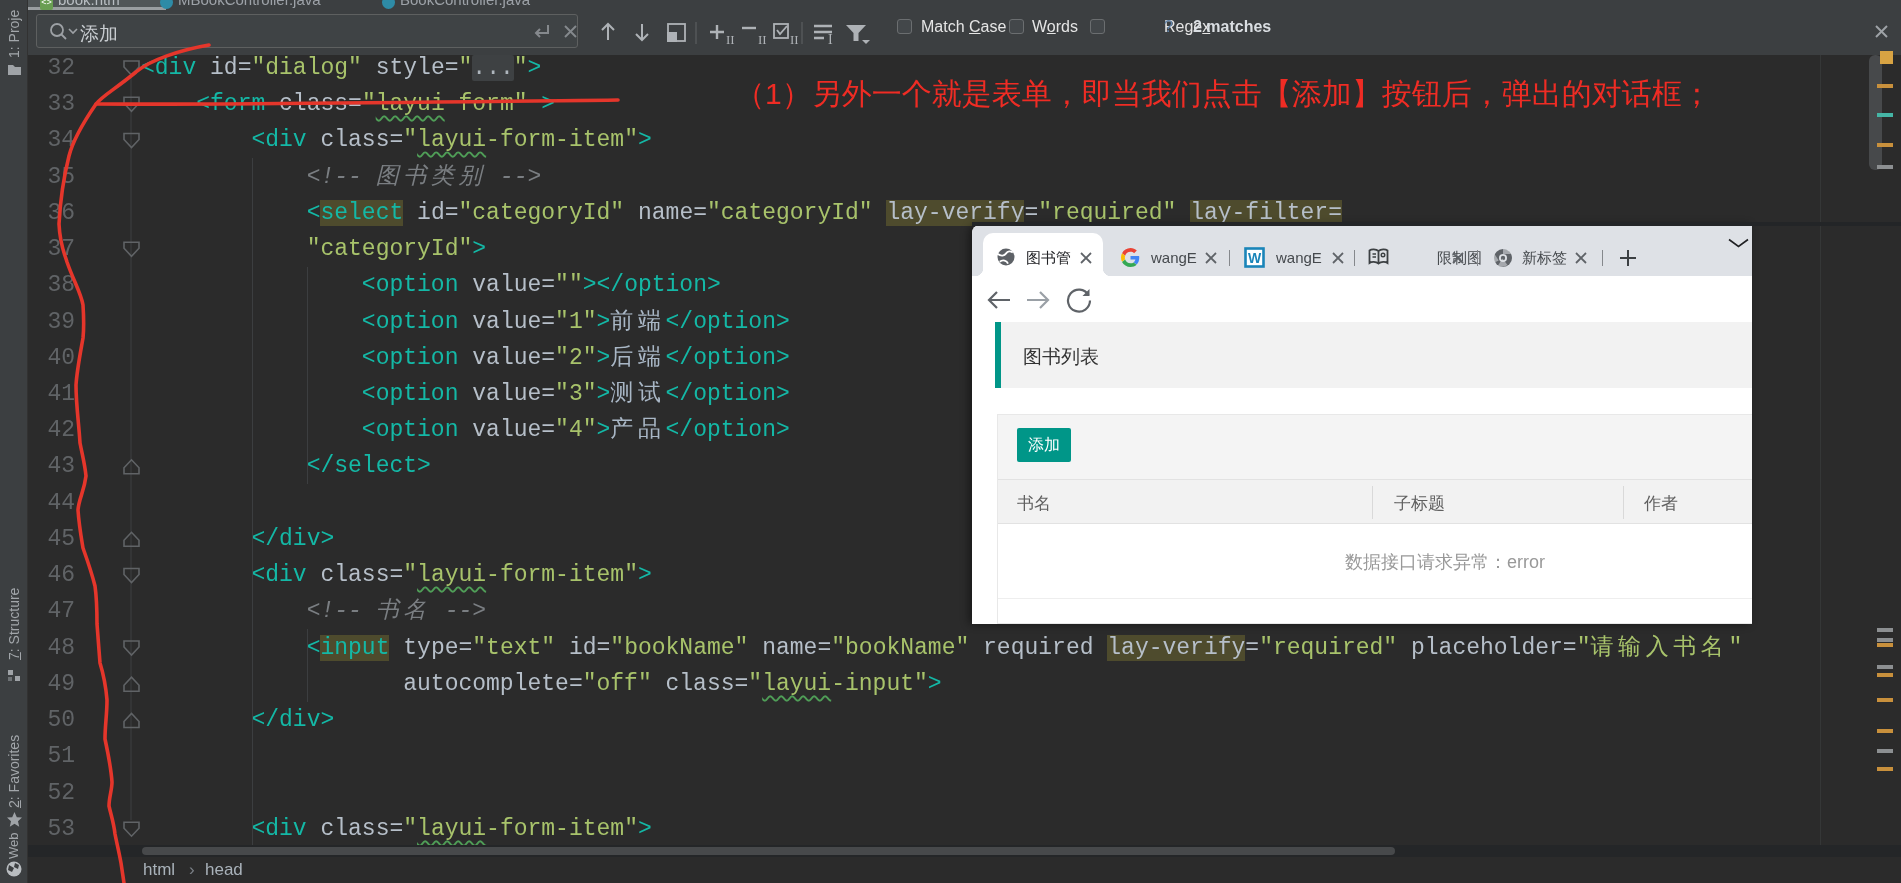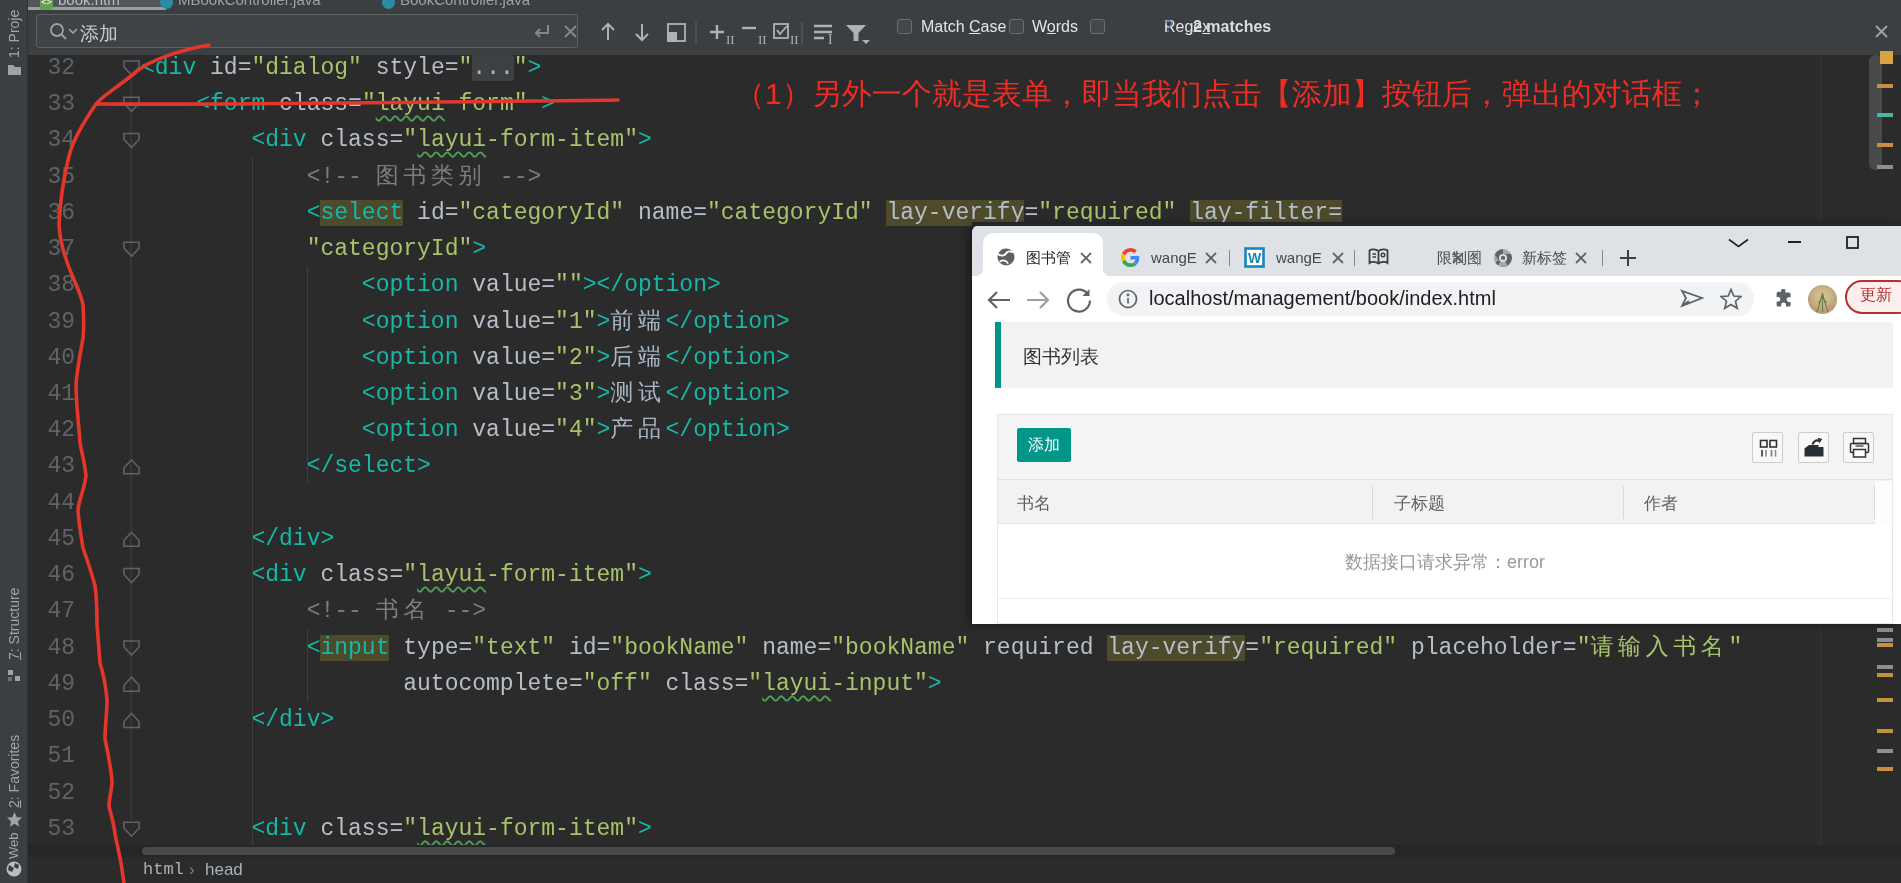--- a/index.html
+++ b/index.html
@@ -27,40 +27,40 @@
   .chk { position:absolute; top:9px; width:15px; height:15px; border:1px solid #6b6e70; border-radius:3px; background:#43474a; }
   .clabel { position:absolute; top:8px; color:#e5e5e5; font-size:16px; }
 
   
   #gutter { left:0; top:49.9px; width:75px; text-align:right; color:#606366;
     font:23px/36.24px "Liberation Mono", monospace; }
   #code { left:141px; top:49.9px; font:23px/36.24px "Liberation Mono", monospace; color:#a9b7c6; }
   #code .t { color:#14b8a6; }   
   #code .a { color:#b6bfc9; }   
   #code .v { color:#a8c36b; }   
-  #code .c { color:#7a7e82; }   
+  #code .c { color:#7a7e82;font-style:italic; }   
   #code .hl { background:#4e4b2d; }
   #code .fold { background:#3e4143; color:#aeb6bd; border-radius:2px; }
   #code .sq { text-decoration:underline wavy #4f9e57 2px; text-underline-offset:5px; }
   .cjk2 { letter-spacing:4.6px; }
   .guide { position:absolute; width:1px; background:#3c3e40; }
 
   
   #anno { left:735px; top:74px; color:#ef2c24; font-size:30px; white-space:nowrap; font-weight:500; }
 
   
   .mark { position:absolute; width:16px; height:4px; }
 
   
   #hscroll { left:28px; top:845px; width:1873px; height:12px; background:#242628; }
   #hthumb { position:absolute; left:114px; top:2px; width:1253px; height:8px; background:#47494b; border-radius:4px; }
   #crumbs { left:28px; top:857px; width:1873px; height:26px; background:#2b2b2b; color:#a9b2ba; font-size:17px; }
 
   
-  #browser { left:972px; top:225px; width:929px; height:399px; box-shadow:-3px 0 8px rgba(0,0,0,.45);
+  #browser { left:972px; top:225px; width:780px; height:399px; box-shadow:-3px 0 8px rgba(0,0,0,.45);
     border-radius:8px 0 0 0; overflow:hidden; background:#fff; }
   #btabs { position:absolute; left:0; top:0; width:929px; height:51px; background:#dee1e6; }
   #btoolbar { position:absolute; left:0; top:51px; width:929px; height:42px; background:#fff; }
   #bcontent { position:absolute; left:0; top:93px; width:929px; height:306px; background:#fff; }
   .btab-sep { position:absolute; top:25px; width:1px; height:16px; background:#85888c; }
   .bx { position:absolute; color:#45494d; font-size:15px; }
   .tx { position:absolute; width:14px; height:14px; stroke:#5f6368; stroke-width:1.8; }
   #urlpill { position:absolute; left:135px; top:6px; width:647px; height:34px; background:#f1f3f4; border-radius:17px; }
   #urltext { position:absolute; left:42px; top:5px; font-size:20px; color:#202124; }
 
@@ -192,21 +192,21 @@
 
 
         <span class="t">&lt;div</span> <span class="a">class=</span><span class="v">"<span class="sq">layui</span>-form-item"</span><span class="t">&gt;</span></pre>
 
   <div class="abs" id="anno">（1）另外一个就是表单，即当我们点击【添加】按钮后，弹出的对话框；</div>
 
   <div class="abs" id="hscroll">
       <div id="hthumb"></div>
     </div>
   <div class="abs" id="crumbs">
-      <span style="position:absolute;left:115px;top:3px;font-family:Liberation Mono, monospace;">html</span>
+      <span style="position:absolute;left:115px;top:3px;">html</span>
       <span style="position:absolute;left:161px;top:3px;color:#7b8087;">›</span>
       <span style="position:absolute;left:177px;top:3px;">head</span>
     </div>
 
   <div class="abs" id="sidebar">
     <div class="vlab" style="top:58px;">1: Proje</div>
     <svg class="abs" style="left:7px;top:61px;" width="15" height="15">
         <path d="M1 4 h5 l2 2 h6 v8 h-13 z" fill="#9fa3a7"></path>
       </svg>
     <div class="vlab" style="top:660px;"><u>7</u>: Structure</div>
@@ -347,34 +347,20 @@
       <svg style="position:absolute;left:13px;top:10px;" width="28" height="28" fill="none" stroke="#5f6368" stroke-width="2.2">
           <path d="M25 14 H4 M12 6 l-8 8 8 8"></path>
         </svg>
       <svg style="position:absolute;left:52px;top:10px;" width="28" height="28" fill="none" stroke="#9aa0a6" stroke-width="2.2">
           <path d="M3 14 H24 M16 6 l8 8 -8 8"></path>
         </svg>
       <svg style="position:absolute;left:93px;top:10px;" width="28" height="28" fill="none" stroke="#5f6368" stroke-width="2.2">
           <path d="M23.5 9 A11 11 0 1 0 25 14.5"></path>
           <path d="M24.5 3 v7 h-7" fill="#5f6368" stroke="none"></path>
         </svg>
-      <div id="urlpill">
-        <svg style="position:absolute;left:11px;top:7px;" width="20" height="20" fill="none" stroke="#5f6368" stroke-width="1.7">
-            <circle cx="10" cy="10" r="8.5"></circle>
-            <line x1="10" y1="9" x2="10" y2="14.5"></line>
-            <circle cx="10" cy="6" r="0.6" fill="#5f6368"></circle>
-          </svg>
-        <span id="urltext">localhost/management/book/index.html</span>
-        <svg style="position:absolute;left:573px;top:6px;" width="24" height="22" fill="none" stroke="#5f6368" stroke-width="1.8">
-            <path d="M2 18 L22 10 2 3 6 10 Z M2 18 l7 -5"></path>
-          </svg>
-        <svg style="position:absolute;left:613px;top:6px;" width="22" height="22" fill="none" stroke="#5f6368" stroke-width="1.7">
-            <path d="M11 1.5 L13.8 8 21 8.6 15.5 13.2 17.2 20.3 11 16.5 4.8 20.3 6.5 13.2 1 8.6 8.2 8 Z"></path>
-          </svg>
-      </div>
       <svg style="position:absolute;left:800px;top:13px;" width="22" height="22" fill="#5f6368">
           <path d="M9 2 a2.2 2.2 0 0 1 4.4 0 v1.6 h3.6 a1.6 1.6 0 0 1 1.6 1.6 v3 h-1.6 a2.4 2.4 0 0 0 0 4.8 h1.6 v3 a1.6 1.6 0 0 1 -1.6 1.6 h-3 v-1.6 a2.4 2.4 0 0 0 -4.8 0 v1.6 h-3 a1.6 1.6 0 0 1 -1.6 -1.6 v-3.6 h1.6 a2.2 2.2 0 0 0 0 -4.4 h-1.6 v-3.6 a1.6 1.6 0 0 1 1.6 -1.6 h3.6 z"></path>
         </svg>
       <svg style="position:absolute;left:836px;top:9px;" width="29" height="29">
         <defs>
             <radialGradient id="av" cx="50%" cy="40%">
               <stop offset="0%" stop-color="#d6c493"></stop>
               <stop offset="60%" stop-color="#c9b488"></stop>
               <stop offset="100%" stop-color="#b89f78"></stop>
             </radialGradient>

